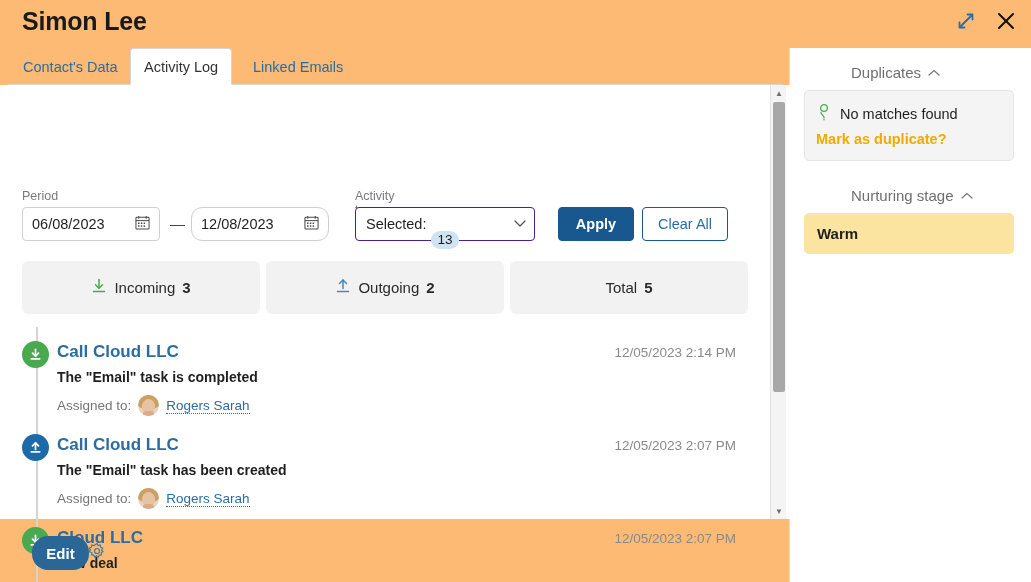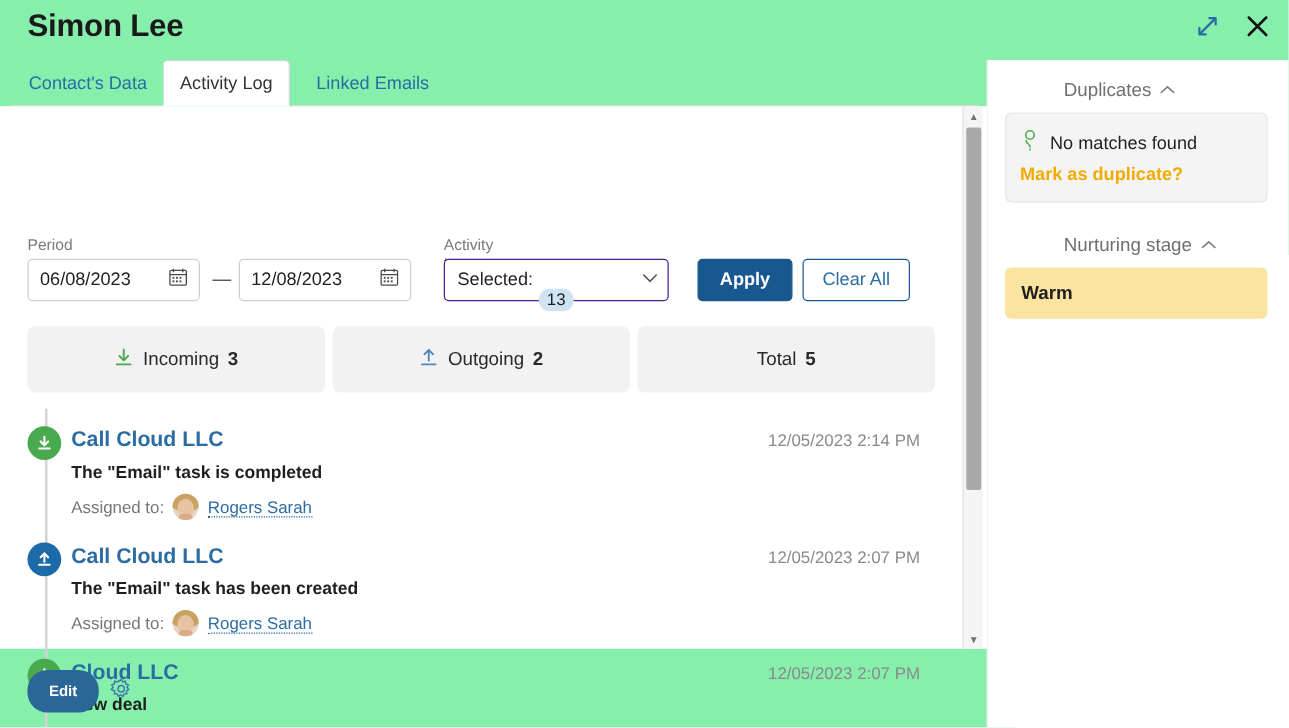--- a/index.html
+++ b/index.html
@@ -7,21 +7,21 @@
     margin: 0; padding: 0;
     width: 1031px; height: 582px;
     overflow: hidden;
     background: #ffffff;
     font-family: "Liberation Sans", sans-serif;
     color: #222;
   }
   .app {
     position: relative;
     width: 1031px; height: 582px;
-    background: #86efac;
+    background: #fdba74;
   }
 
   
   .header {
     position: absolute; left: 0; top: 0; width: 1031px; height: 48px;
   }
   .page-title {
     position: absolute; left: 22px; top: 7px;
     font-size: 25px; font-weight: bold; color: #1a1a1a;
     letter-spacing: -0.2px;
@@ -226,24 +226,24 @@
   .nurt-chip {
     background: #fbe3a0; border-radius: 5px;
     height: 41px; display: flex; align-items: center;
     padding: 0 13px; font-size: 15px; font-weight: bold; color: #1f1f1f;
     cursor: pointer;
   }
 
   
   .footer { position: absolute; left: 0; top: 520px; width: 790px; height: 62px; }
   .btn-edit {
-    position: absolute; left: 22px; top: 16px;
+    position: absolute; left: 32px; top: 16px;
     width: 57px; height: 34px; background: #2a6796; color: #fff;
     border-radius: 16px; display: flex; align-items: center;
-    justify-content: center; font-size: 12px; font-weight: bold;
+    justify-content: center; font-size: 15px; font-weight: bold;
     cursor: pointer;
   }
   .gear {
     position: absolute; left: 88px; top: 22px; cursor: pointer;
   }
 </style>
 </head>
 <body>
 
 <div class="app">
@@ -307,21 +307,21 @@
                 <rect x="3.2" y="11" width="1.6" height="1.6"></rect>
               <rect x="6.2" y="11" width="1.6" height="1.6"></rect>
                 <rect x="9.2" y="11" width="1.6" height="1.6"></rect>
             </g>
           </svg>
         </span>
       </div>
 
       <div class="dash">—</div>
 
-      <div class="date-box" style="left:191px; top:122px;">
+      <div class="date-box" style="left:191px; top:122px;border-radius:11px;">
         <span class="val">12/08/2023</span>
         <span>
           <svg width="15" height="15" viewBox="0 0 16 16">
             <rect x="1" y="2.5" width="14" height="12.5" rx="1" fill="none" stroke="#4a4a4a" stroke-width="1.1"></rect>
             <line x1="1" y1="6" x2="15" y2="6" stroke="#4a4a4a" stroke-width="1.1"></line>
             <line x1="4" y1="1" x2="4" y2="4" stroke="#4a4a4a" stroke-width="1.1"></line>
             <line x1="12" y1="1" x2="12" y2="4" stroke="#4a4a4a" stroke-width="1.1"></line>
             <g fill="#4a4a4a">
               <rect x="3.2" y="8" width="1.6" height="1.6"></rect>
                 <rect x="6.2" y="8" width="1.6" height="1.6"></rect>

